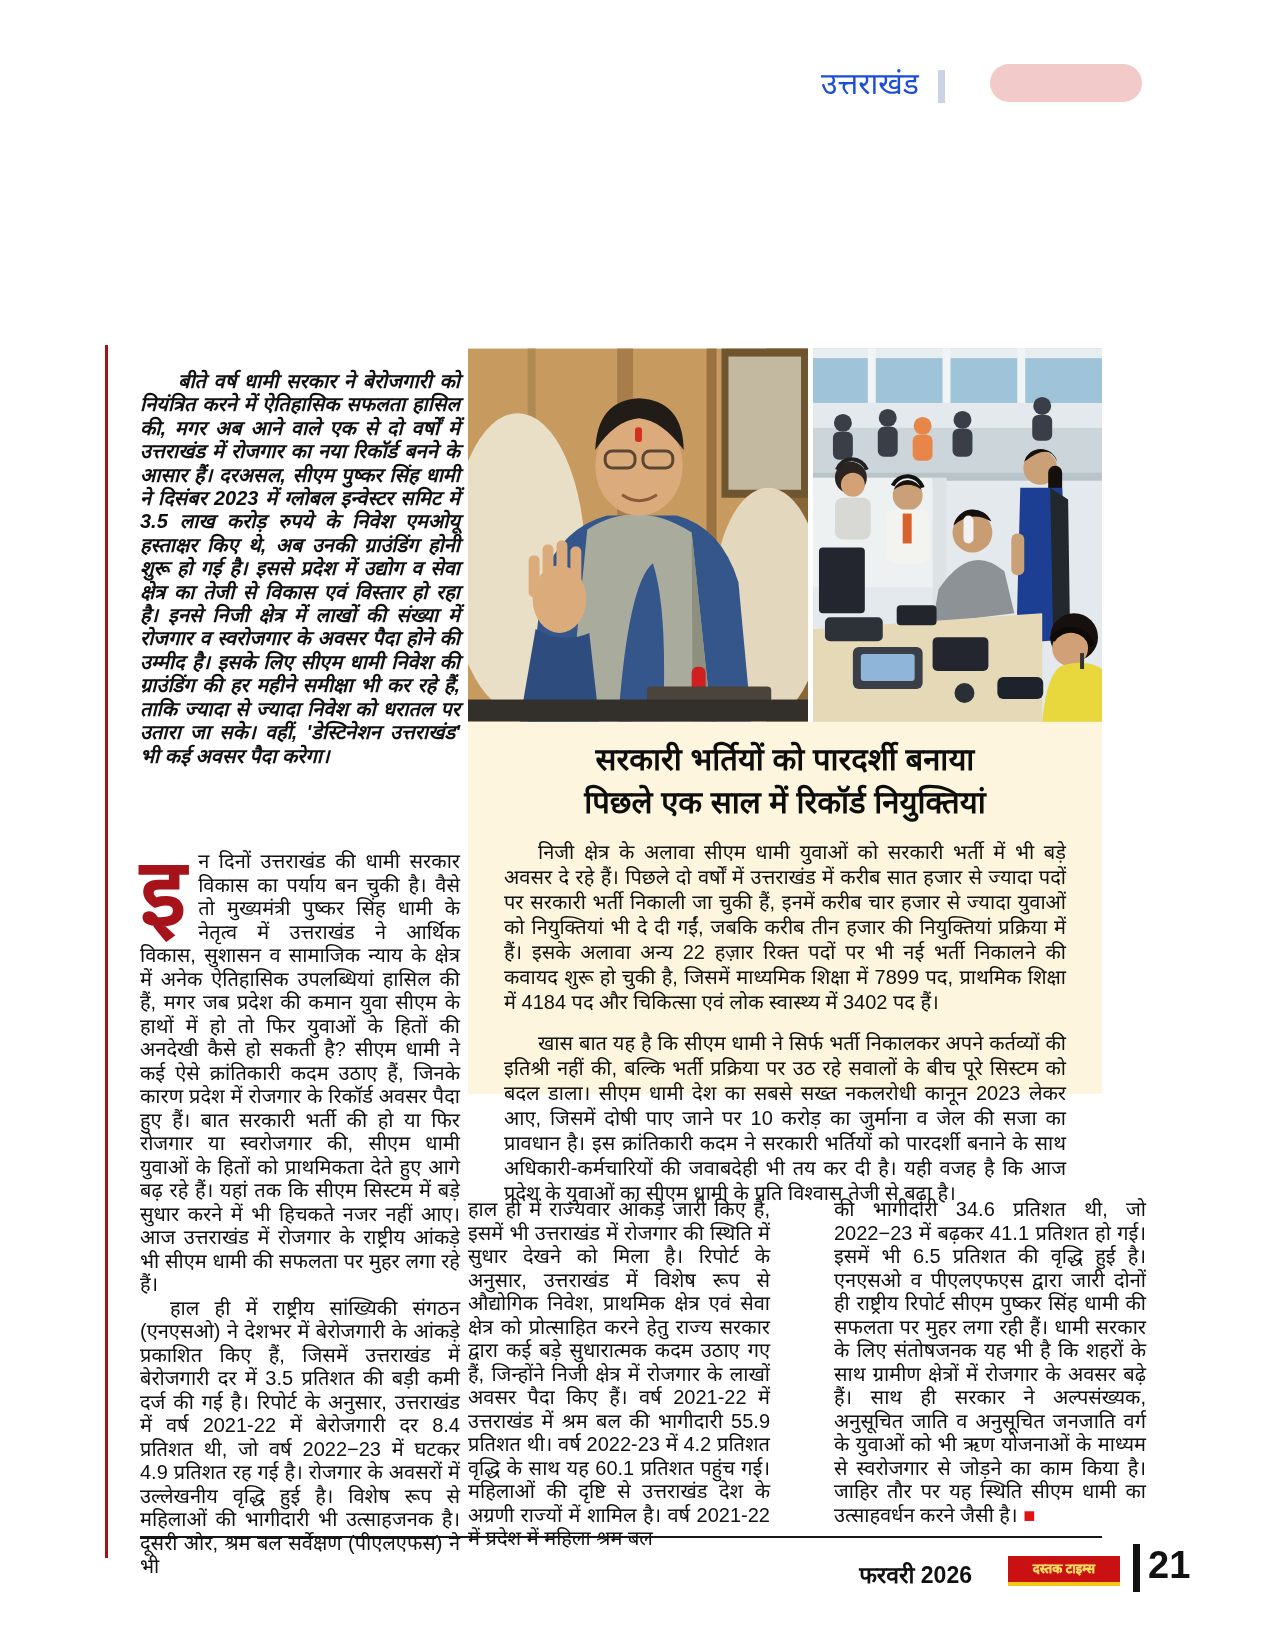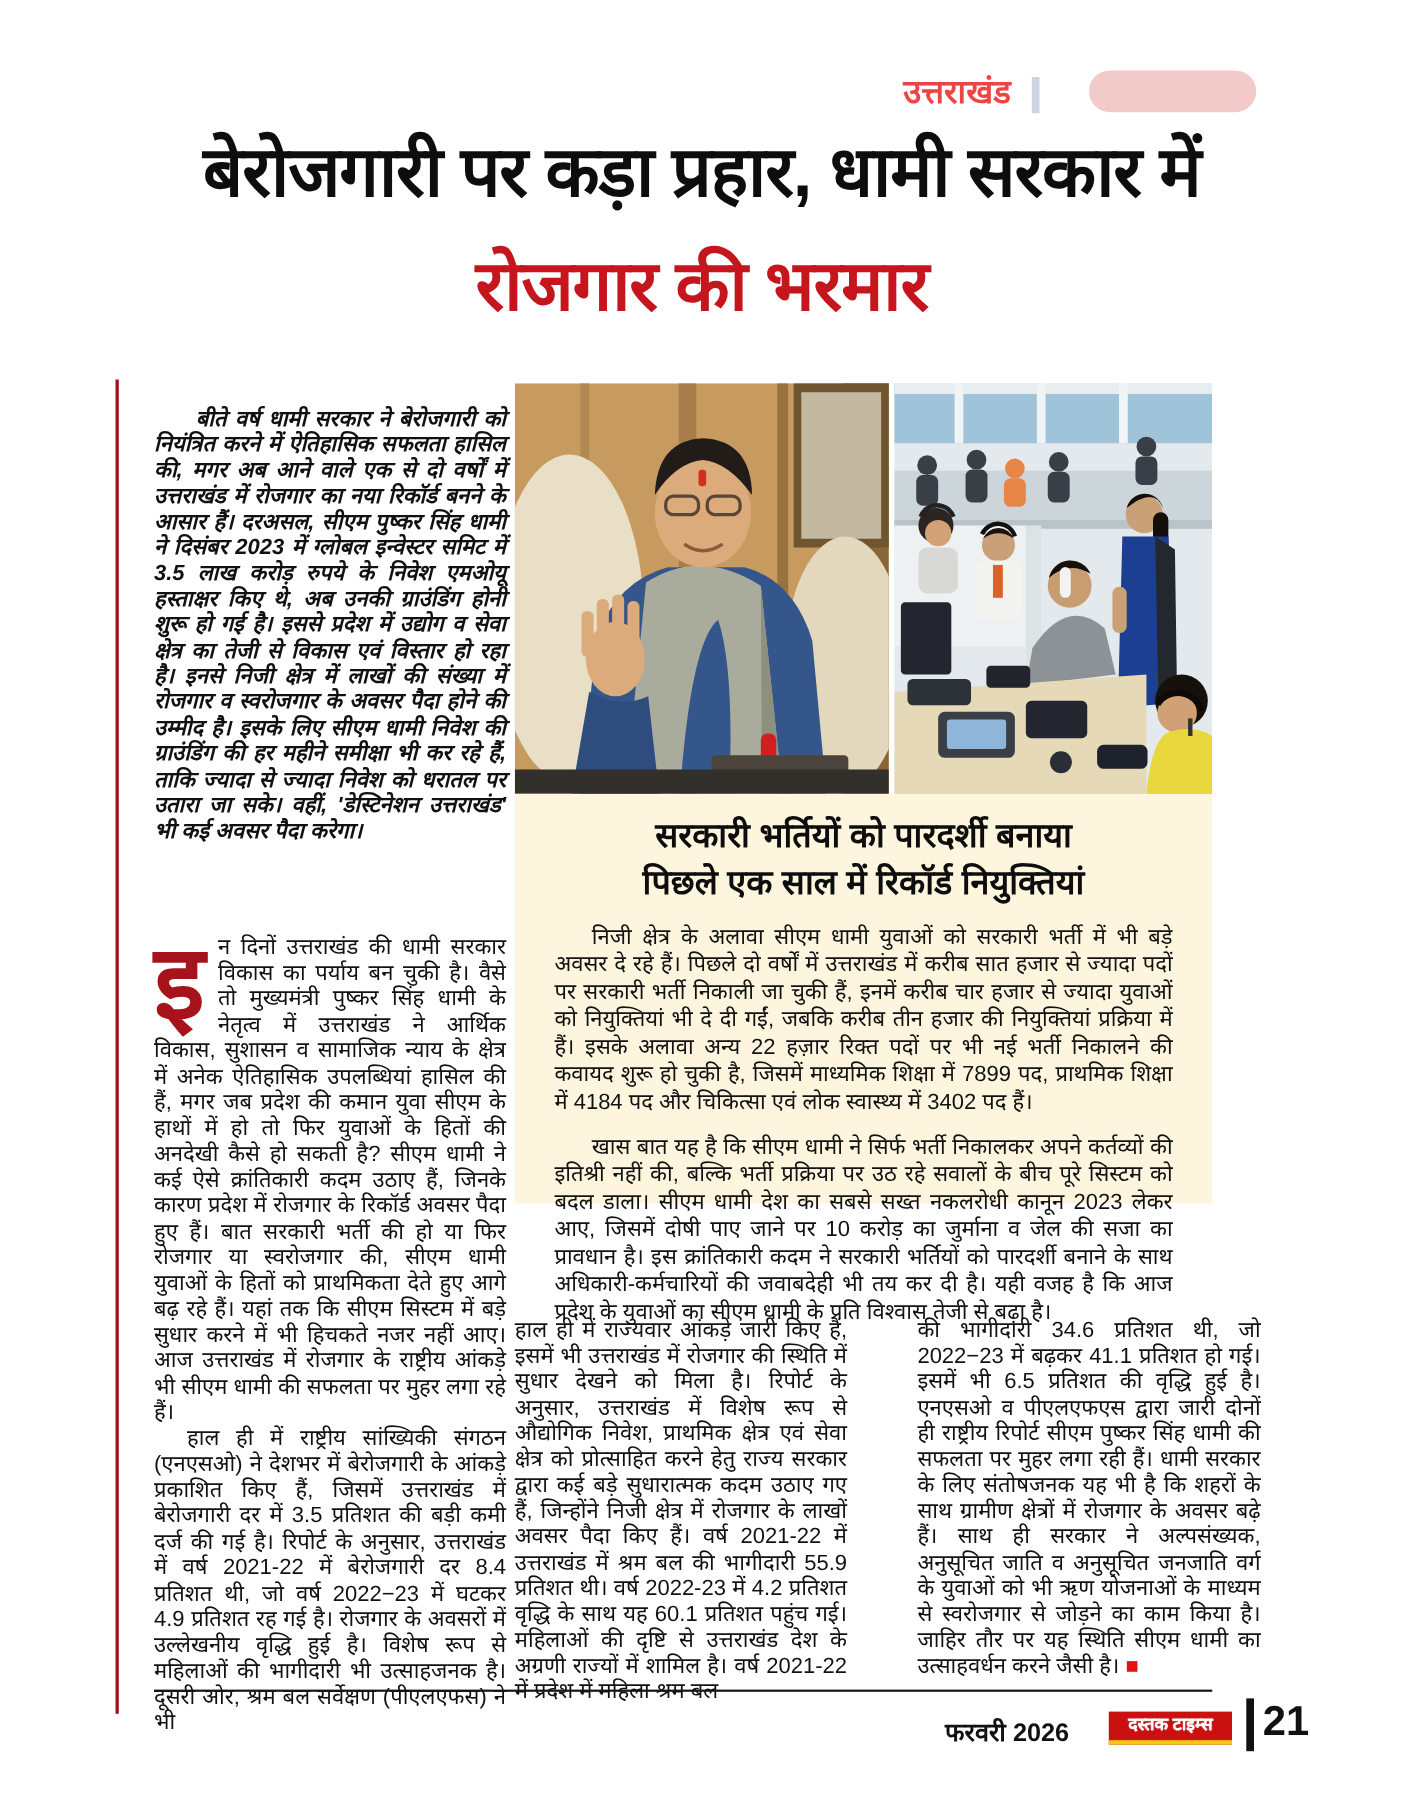--- a/index.html
+++ b/index.html
@@ -2,21 +2,21 @@
 <html lang="hi"><head>
 <meta charset="utf-8">
 <style>
   html,body{margin:0;padding:0;background:#ffffff;}
   .page{
     position:relative;width:1275px;height:1650px;background:#ffffff;overflow:hidden;
     font-family:"Liberation Sans","DejaVu Sans",sans-serif;color:#111;
   }
   .left-rule{position:absolute;left:105px;top:345px;width:3px;height:1213px;background:#a11219;}
   
-  .section-label{position:absolute;left:800px;top:62px;width:140px;font-size:30px;font-weight:700;color:#ef4444;text-align:center;}
+  .section-label{position:absolute;left:800px;top:62px;width:140px;font-size:30px;font-weight:400;color:#1d4ed8;text-align:center;}
   .mast-tick{position:absolute;left:938px;top:70px;width:7px;height:33px;background:#ccd3e4;}
   .mast-pink{position:absolute;left:990px;top:64px;width:152px;height:38px;border-radius:19px;background:#f3caca;}
   
   .headline{position:absolute;left:128px;top:104px;width:1020px;margin:0;text-align:center;
     font-weight:800;color:#0d0d0d;font-size:64px;line-height:104px;letter-spacing:-1px;}
   .headline .red{color:#c4161c;}
   .headline span{display:inline;}
   .hl-line{display:block;}
   
   .intro{position:absolute;left:140px;top:370px;width:320px;font-size:20px;line-height:23.4px;
@@ -39,40 +39,36 @@
   .photo-strip svg{display:block;height:374px;}
   
   .highlight{position:absolute;left:468px;top:722px;width:634px;height:372px;background:#fdf5dd;
     box-sizing:border-box;padding:14px 20px 10px 20px;}
   .hb-title{text-align:center;font-size:31px;font-weight:800;line-height:43px;margin:2px 0 12px 0;color:#0d0d0d;}
   .highlight p{margin:16px;font-size:20px;line-height:25px;text-align:justify;text-indent:34px;}
   
   .footer-rule{position:absolute;left:140px;top:1536px;width:962px;height:2px;background:#161616;}
   .f-date{position:absolute;left:852px;top:1558px;width:120px;font-size:23px;font-weight:700;text-align:right;}
   .f-logo{position:absolute;left:1008px;top:1556px;width:112px;height:26px;background:#c91111;
-    color:#ffffff;font-size:16px;font-weight:800;text-align:center;line-height:26px;
+    color:#fde047;font-size:13px;font-weight:800;text-align:center;line-height:26px;
     border-bottom:4px solid #f5c518;text-shadow:0 0 1px #fff;}
   .f-bar{position:absolute;left:1133px;top:1544px;width:7px;height:48px;background:#111;}
   .f-page{position:absolute;left:1148px;top:1544px;font-size:38px;font-weight:800;}
 </style>
 </head>
 <body>
 
 <div class="page">
 
   <div class="left-rule"></div>
 
   <div class="section-label">उत्तराखंड</div>
   <div class="mast-tick"></div>
   <div class="mast-pink"></div>
 
-  <h1 class="headline">
-    <span class="hl-line">बेरोजगारी पर कड़ा प्रहार, धामी</span>
-    <span class="hl-line"><span>सरकार में</span> <span class="red">रोजगार की भरमार</span></span>
-  </h1>
 
   <div class="intro">बीते वर्ष धामी सरकार ने बेरोजगारी को नियंत्रित करने में ऐतिहासिक सफलता हासिल की, मगर अब आने वाले एक से दो वर्षों में उत्तराखंड में रोजगार का नया रिकॉर्ड बनने के आसार हैं। दरअसल, सीएम पुष्कर सिंह धामी ने दिसंबर 2023 में ग्लोबल इन्वेस्टर समिट में 3.5 लाख करोड़ रुपये के निवेश एमओयू हस्ताक्षर किए थे, अब उनकी ग्राउंडिंग होनी शुरू हो गई है। इससे प्रदेश में उद्योग व सेवा क्षेत्र का तेजी से विकास एवं विस्तार हो रहा है। इनसे निजी क्षेत्र में लाखों की संख्या में रोजगार व स्वरोजगार के अवसर पैदा होने की उम्मीद है। इसके लिए सीएम धामी निवेश की ग्राउंडिंग की हर महीने समीक्षा भी कर रहे हैं, ताकि ज्यादा से ज्यादा निवेश को धरातल पर उतारा जा सके। वहीं, 'डेस्टिनेशन उत्तराखंड' भी कई अवसर पैदा करेगा।</div>
 
 
   <div class="col1 body-col">
     <p class="p1"><span class="dropcap">इ</span><span>न दिनों उत्तराखंड की धामी सरकार विकास का पर्याय बन चुकी है। वैसे तो मुख्यमंत्री पुष्कर सिंह धामी के नेतृत्व में उत्तराखंड ने आर्थिक विकास, सुशासन व सामाजिक न्याय के क्षेत्र में अनेक ऐतिहासिक उपलब्धियां हासिल की हैं, मगर जब प्रदेश की कमान युवा सीएम के हाथों में हो तो फिर युवाओं के हितों की अनदेखी कैसे हो सकती है? सीएम धामी ने कई ऐसे क्रांतिकारी कदम उठाए हैं, जिनके कारण प्रदेश में रोजगार के रिकॉर्ड अवसर पैदा हुए हैं। बात सरकारी भर्ती की हो या फिर रोजगार या स्वरोजगार की, सीएम धामी युवाओं के हितों को प्राथमिकता देते हुए आगे बढ़ रहे हैं। यहां तक कि सीएम सिस्टम में बड़े सुधार करने में भी हिचकते नजर नहीं आए। आज उत्तराखंड में रोजगार के राष्ट्रीय आंकड़े भी सीएम धामी की सफलता पर मुहर लगा रहे हैं।</span></p>
     <p class="p2">हाल ही में राष्ट्रीय सांख्यिकी संगठन (एनएसओ) ने देशभर में बेरोजगारी के आंकड़े प्रकाशित किए हैं, जिसमें उत्तराखंड में बेरोजगारी दर में 3.5 प्रतिशत की बड़ी कमी दर्ज की गई है। रिपोर्ट के अनुसार, उत्तराखंड में वर्ष 2021-22 में बेरोजगारी दर 8.4 प्रतिशत थी, जो वर्ष 2022−23 में घटकर 4.9 प्रतिशत रह गई है। रोजगार के अवसरों में उल्लेखनीय वृद्धि हुई है। विशेष रूप से महिलाओं की भागीदारी भी उत्साहजनक है। दूसरी ओर, श्रम बल सर्वेक्षण (पीएलएफस) ने भी</p>
   </div>
 
   <div class="photo-strip">

